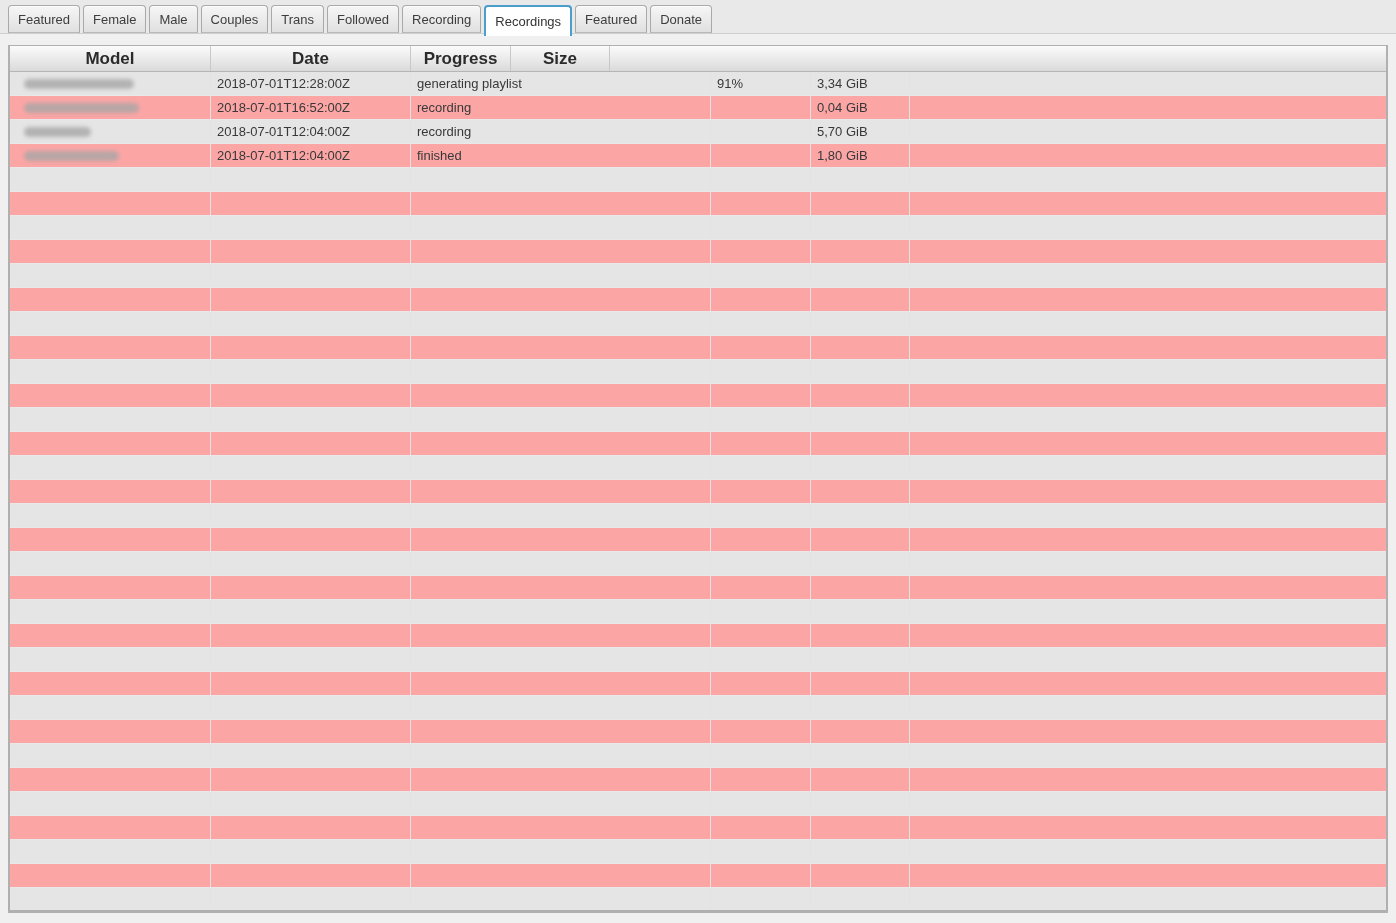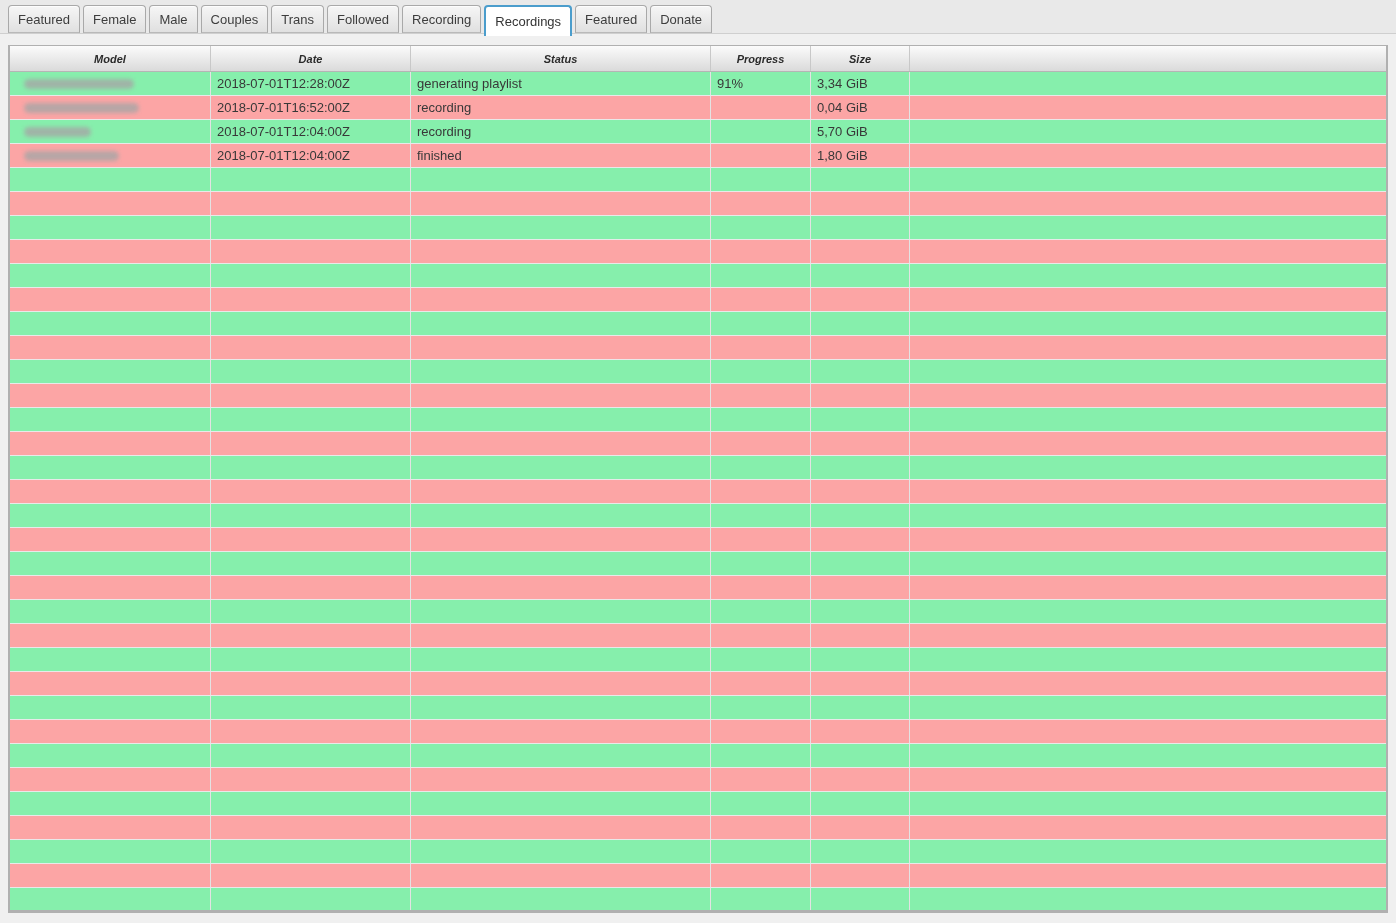--- a/index.html
+++ b/index.html
@@ -78,34 +78,33 @@
     height: 26px;
     background: linear-gradient(#fbfbfb, #e9e9e9 55%, #dadada);
     border-bottom: 1px solid #b5b5b5;
     box-sizing: border-box;
   }
   .th {
     box-sizing: border-box;
     display: flex;
     align-items: center;
     justify-content: center;
-    font-size: 11px;
+    font-size: 17px;
     font-weight: bold;
     color: #2b2b2b;
     border-right: 1px solid #c8c8c8;
     overflow: hidden;
-    font-style: italic;
   }
   .tbody { display: block; }
   .tr {
     display: flex;
     height: 24px;
     box-sizing: border-box;
     border-bottom: 1px solid #e9e9e9;
-    background: #86efac;
+    background: #e5e5e5;
   }
   .tr.alt { background: #fca5a5; }
   .td {
     box-sizing: border-box;
     display: flex;
     align-items: center;
     padding-left: 6px;
     font-size: 13px;
     color: #383838;
     border-right: 1px solid #e3e3e3;
@@ -142,21 +141,20 @@
     <div class="tab">Recording</div>
     <div class="tab active">Recordings</div>
     <div class="tab">Featured</div>
     <div class="tab">Donate</div>
   </div>
 
 <div class="table">
   <div class="thead">
       <div class="th c0">Model</div>
       <div class="th c1">Date</div>
-      <div class="th c2">Status</div>
       <div class="th c3">Progress</div>
       <div class="th c4">Size</div>
       <div class="th c5"></div>
     </div>
   <div class="tbody">
       <div class="tr">
         <div class="td c0">
           <div class="smudge" style="width: 110px;"></div>
         </div>
         <div class="td c1">

